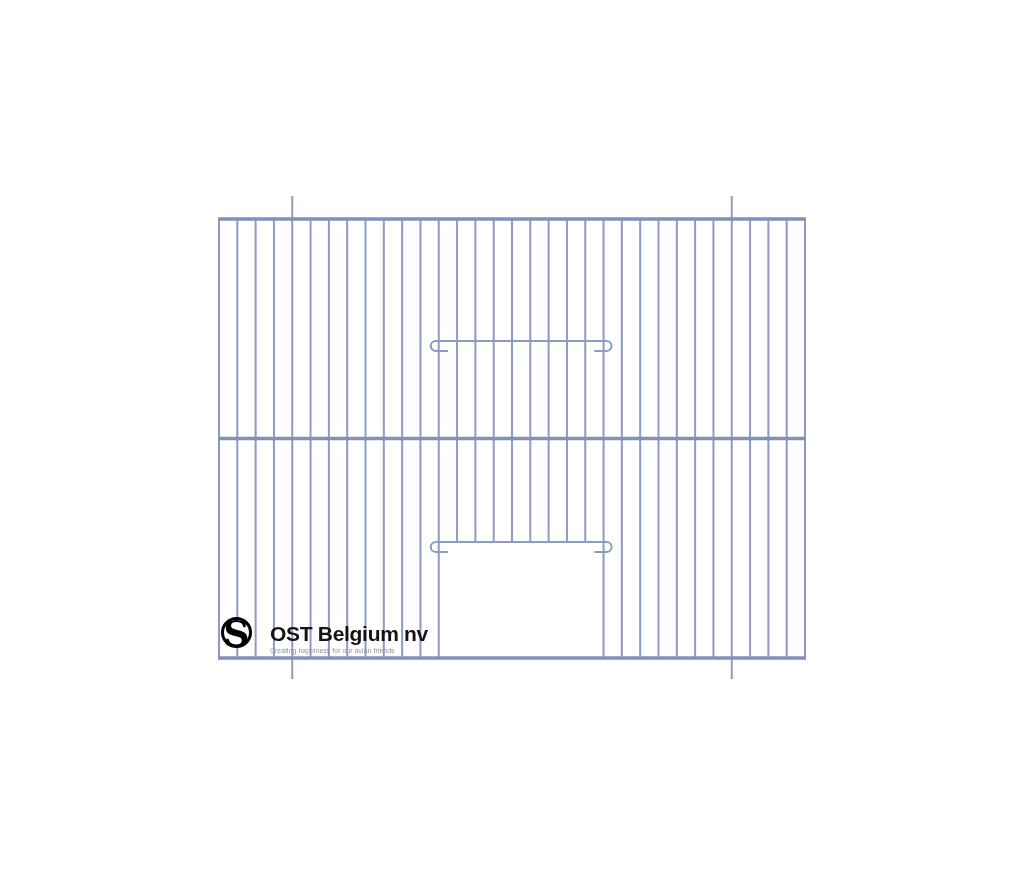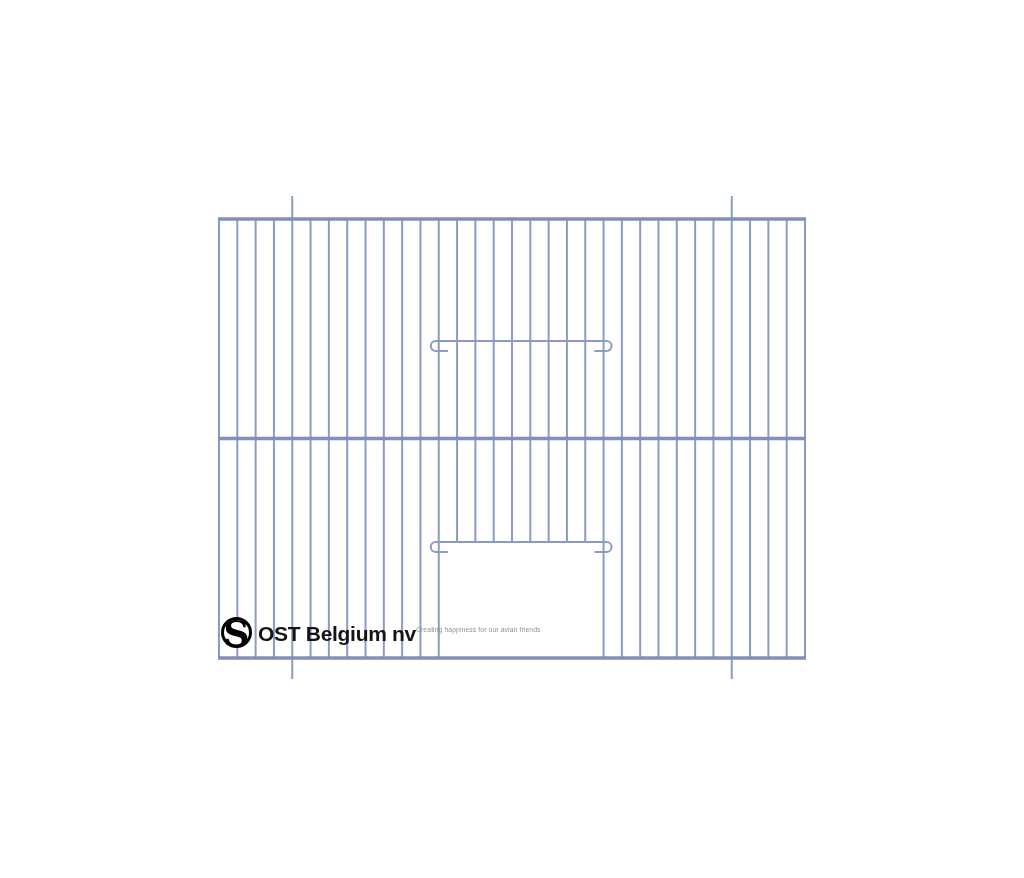--- a/index.html
+++ b/index.html
@@ -33,22 +33,23 @@
   }
   .logo-ring span {
     font-family: "DejaVu Serif", serif;
     font-weight: bold;
     font-size: 36px;
     line-height: 0;
     color: #000000;
   }
   .logo-text {
     display: flex;
+    flex-direction: column;
     padding-top: 8px;
-    margin-left: 6px;
+    margin-left: 18px;
   }
   .brand-name {
     font-size: 21px;
     font-weight: bold;
     letter-spacing: -0.3px;
     line-height: 1;
     color: #141414;
     white-space: nowrap;
   }
   .brand-tagline {

